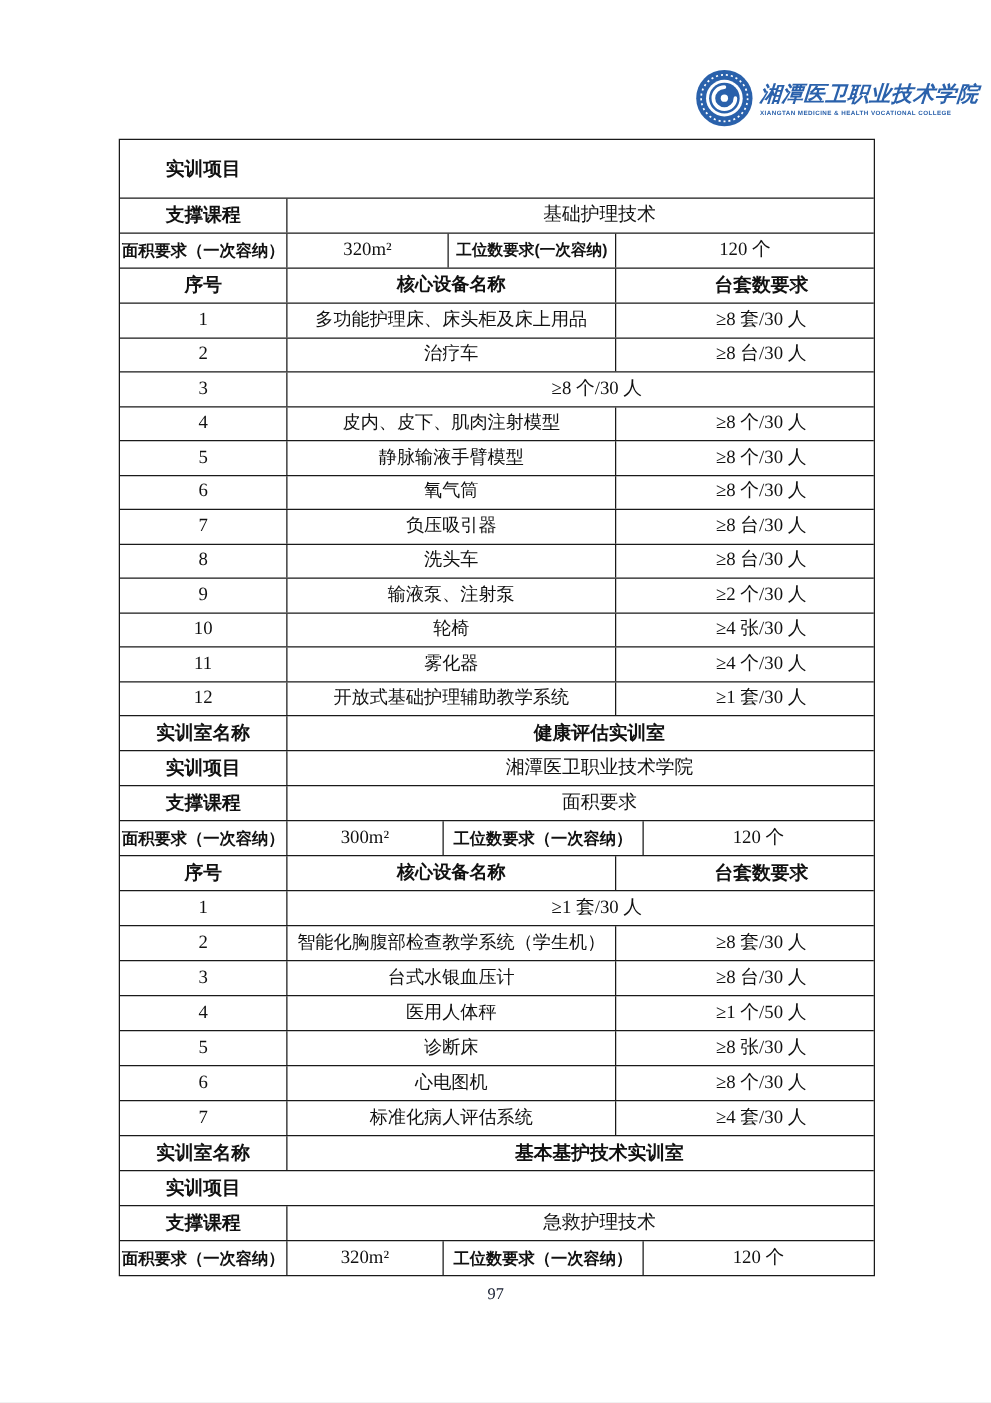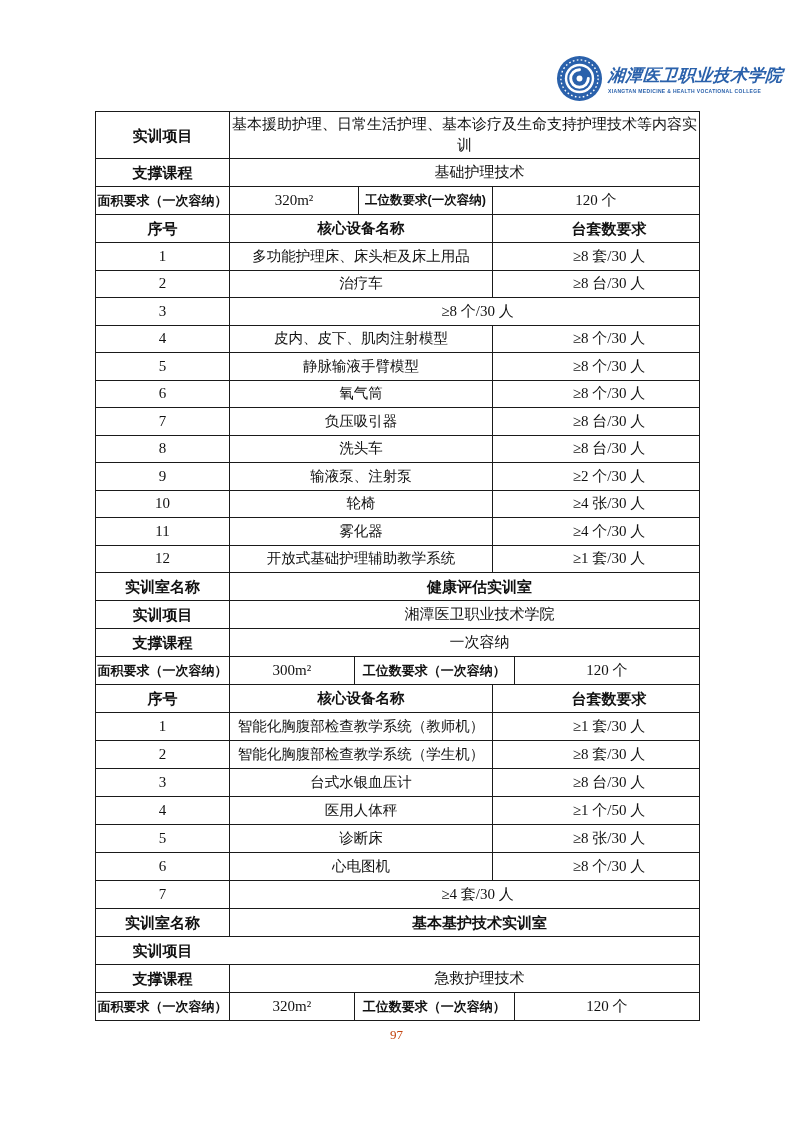--- a/index.html
+++ b/index.html
@@ -33,21 +33,21 @@
   .cq{flex:1;white-space:nowrap;padding-left:28px;}
   .c2{width:21.4%;flex:none;}
   .c3{width:22.2%;flex:none;font-size:12.5px;}
   .c4{flex:1;}
   .row.w .c2{width:20.7%;}
   .row.w .c3{width:26.5%;font-size:13px;text-align:right;}
   .small{font-size:13px;letter-spacing:0;padding:0;}
 
   
   .pageno{position:absolute;left:0;top:1027px;width:100%;text-align:center;
-          font-size:13px;color:#c2410c;}
+          font-size:13px;color:#0f172a;}
 </style>
 </head>
 <body>
 
 <div class="page">
 
   <div class="logo">
     <svg width="47" height="47" viewBox="0 0 48 48">
       <circle cx="24" cy="24" r="23" fill="#2a61ab"></circle>
       <circle cx="24" cy="24" r="19" fill="none" stroke="#ffffff" stroke-width="1.4" stroke-dasharray="1.7 2.4"></circle>
@@ -59,21 +59,20 @@
     <div class="logo-text">
       <div class="logo-zh">湘潭医卫职业技术学院</div>
       <div class="logo-en">XIANGTAN MEDICINE &amp; HEALTH VOCATIONAL COLLEGE</div>
     </div>
   </div>
 
   <div class="tbl">
 
     <div class="row tall">
       <div class="cell c1 b">实训项目</div>
-      <div class="cell cv">基本援助护理、日常生活护理、基本诊疗及生命支持护理技术等内容实训</div>
     </div>
     <div class="row">
       <div class="cell c1 b">支撑课程</div>
       <div class="cell cv">基础护理技术</div>
     </div>
     <div class="row">
       <div class="cell c1 b small">面积要求（一次容纳）</div>
       <div class="cell c2">320m²</div>
       <div class="cell c3 b">工位数要求(一次容纳)</div>
       <div class="cell c4">120 个</div>
@@ -146,36 +145,35 @@
     <div class="row">
       <div class="cell c1 b">实训室名称</div>
       <div class="cell cv b">健康评估实训室</div>
     </div>
     <div class="row">
       <div class="cell c1 b">实训项目</div>
       <div class="cell cv">湘潭医卫职业技术学院</div>
     </div>
     <div class="row">
       <div class="cell c1 b">支撑课程</div>
-      <div class="cell cv">一次容纳</div>
+      <div class="cell cv">面积要求</div>
     </div>
     <div class="row w">
       <div class="cell c1 b small">面积要求（一次容纳）</div>
       <div class="cell c2">300m²</div>
       <div class="cell c3 b">工位数要求（一次容纳）</div>
       <div class="cell c4">120 个</div>
     </div>
     <div class="row">
       <div class="cell c1 b">序号</div>
       <div class="cell cn b">核心设备名称</div>
       <div class="cell cq b">台套数要求</div>
     </div>
     <div class="row">
       <div class="cell c1">1</div>
-      <div class="cell cn">智能化胸腹部检查教学系统（教师机）</div>
       <div class="cell cq">≥1 套/30 人</div>
     </div>
     <div class="row">
       <div class="cell c1">2</div>
       <div class="cell cn">智能化胸腹部检查教学系统（学生机）</div>
       <div class="cell cq">≥8 套/30 人</div>
     </div>
     <div class="row">
       <div class="cell c1">3</div>
       <div class="cell cn">台式水银血压计</div>
@@ -191,20 +189,21 @@
       <div class="cell cn">诊断床</div>
       <div class="cell cq">≥8 张/30 人</div>
     </div>
     <div class="row">
       <div class="cell c1">6</div>
       <div class="cell cn">心电图机</div>
       <div class="cell cq">≥8 个/30 人</div>
     </div>
     <div class="row">
       <div class="cell c1">7</div>
+      <div class="cell cn">标准化病人评估系统</div>
       <div class="cell cq">≥4 套/30 人</div>
     </div>
 
     <div class="row">
       <div class="cell c1 b">实训室名称</div>
       <div class="cell cv b">基本基护技术实训室</div>
     </div>
     <div class="row">
       <div class="cell c1 b">实训项目</div>
     </div>

